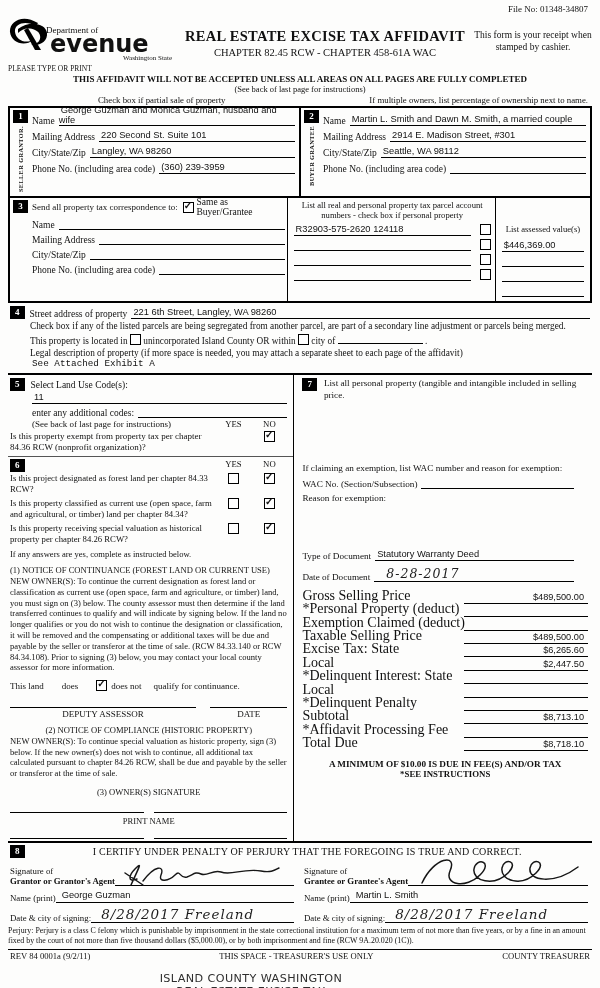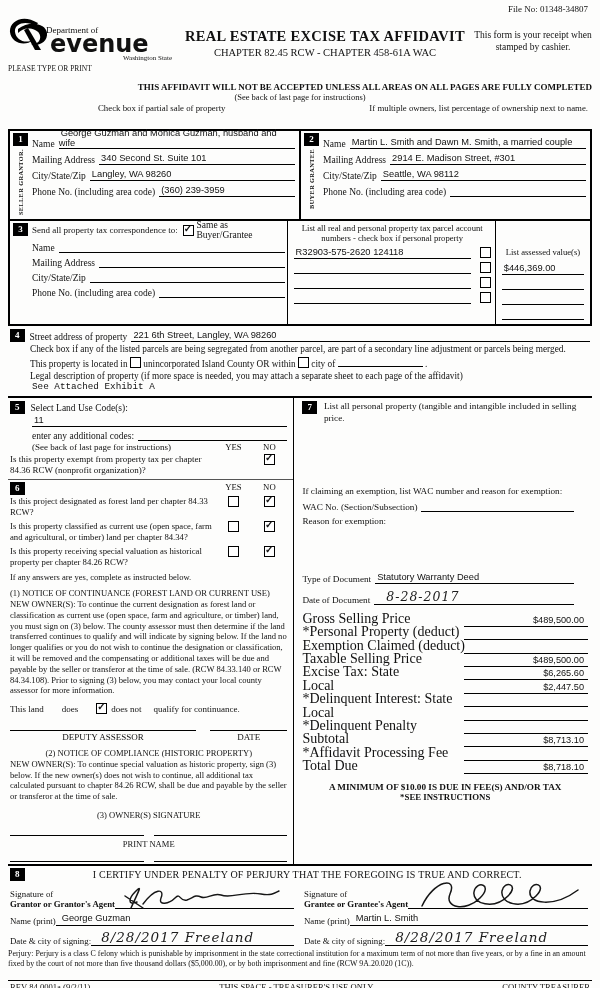--- a/index.html
+++ b/index.html
@@ -12,23 +12,23 @@
   .logo{width:168px;position:relative;}
   .logo-row{display:flex;align-items:flex-end;}
   .logo-dept{font-size:9px;margin-left:-4px;}
   .logo-rev{font-size:24px;font-weight:bold;letter-spacing:0;line-height:0.8;font-family:"DejaVu Sans",sans-serif;}
   .logo-state{font-size:7px;text-align:right;width:120px;margin-left:44px;}
   .please{font-size:7.5px;margin-top:2px;}
   .titleblock{flex:1;text-align:center;padding-top:12px;}
   .title{font-size:14.5px;font-weight:bold;letter-spacing:0.3px;}
   .subtitle{font-size:10.5px;font-weight:normal;margin-top:2px;}
   .receipt{width:118px;font-size:9.5px;text-align:center;padding-top:14px;line-height:1.25;}
-  .warnline{text-align:right;font-weight:bold;font-size:9px;margin-top:9px;}
+  .warnline{text-align:center;font-weight:bold;font-size:9px;margin-top:1px;}
   .seeback{text-align:center;font-size:8.5px;}
-  .partialrow{display:flex;justify-content:space-between;font-size:8.8px;padding:1px 4px 16px 90px;}
+  .partialrow{display:flex;justify-content:space-between;font-size:8.8px;padding:1px 4px 1px 90px;}
   
   .bigbox{border:2px solid #000;}
   .halves{display:flex;}
   .half{flex:1;display:flex;padding:2px 4px 4px 2px;}
   .half.right{border-left:2px solid #000;}
   .side{width:17px;display:flex;flex-direction:column;align-items:center;flex-shrink:0;}
   .badge{background:#000;color:#fff;font-weight:bold;font-size:9px;padding:1px 5px;display:inline-block;line-height:1.2;}
   .vlabel{writing-mode:vertical-rl;transform:rotate(180deg);font-size:6.3px;font-weight:bold;letter-spacing:0.4px;margin-top:3px;white-space:nowrap;}
   .fields{flex:1;padding-left:3px;}
   .frow{display:flex;align-items:flex-end;height:16px;}
@@ -82,21 +82,21 @@
   .sighalves{display:flex;margin-top:2px;}
   .sighalf{flex:1;padding-right:10px;position:relative;}
   .sigline-row{display:flex;align-items:flex-end;}
   .siglbl{font-size:8.8px;line-height:1.15;white-space:nowrap;}
   .siglbl b{font-size:8.8px;}
   .sigfill{flex:1;border-bottom:1px solid #000;min-height:12px;position:relative;}
   .sigsvg{position:absolute;left:6px;bottom:-6px;}
   .hand{font-family:"DejaVu Serif",serif;font-style:italic;font-size:13.5px;color:#1c1c1c;letter-spacing:1px;white-space:nowrap;}
   .hand.small{font-size:12.5px;}
   
-  .perjury{font-size:7.9px;line-height:1.3;margin-top:3px;border-bottom:1.5px solid #000;padding-bottom:10px;}
+  .perjury{font-size:7.9px;line-height:1.3;margin-top:3px;border-bottom:1.5px solid #000;padding-bottom:2px;}
   .revrow{display:flex;font-size:8.6px;justify-content:space-between;padding:1px 2px;}
   .stamp{margin:10px 0 0 88px;width:310px;text-align:center;color:#2e2e2e;
          font-family:"DejaVu Sans",sans-serif;line-height:1.18;letter-spacing:0.4px;}
   .stampline{font-size:11.2px;}
 </style>
 </head>
 <body>
 
 <div class="page">
  <div class="inner">
@@ -145,21 +145,21 @@
           <div class="badge">1</div>
           <div class="vlabel">SELLER GRANTOR.</div>
         </div>
         <div class="fields">
           <div class="frow">
             <span class="lbl">Name</span>
             <span class="fill"><span class="val">George Guzman and Monica Guzman, husband and wife</span></span>
           </div>
           <div class="frow">
             <span class="lbl">Mailing Address</span>
-            <span class="fill"><span class="val">340 Second St. Suite 101</span></span>
+            <span class="fill"><span class="val">220 Second St. Suite 101</span></span>
           </div>
           <div class="frow">
             <span class="lbl">City/State/Zip</span>
             <span class="fill"><span class="val">Langley, WA 98260</span></span>
           </div>
           <div class="frow">
             <span class="lbl">Phone No. (including area code)</span>
             <span class="fill"><span class="val">(360) 239-3959</span></span>
           </div>
         </div>

